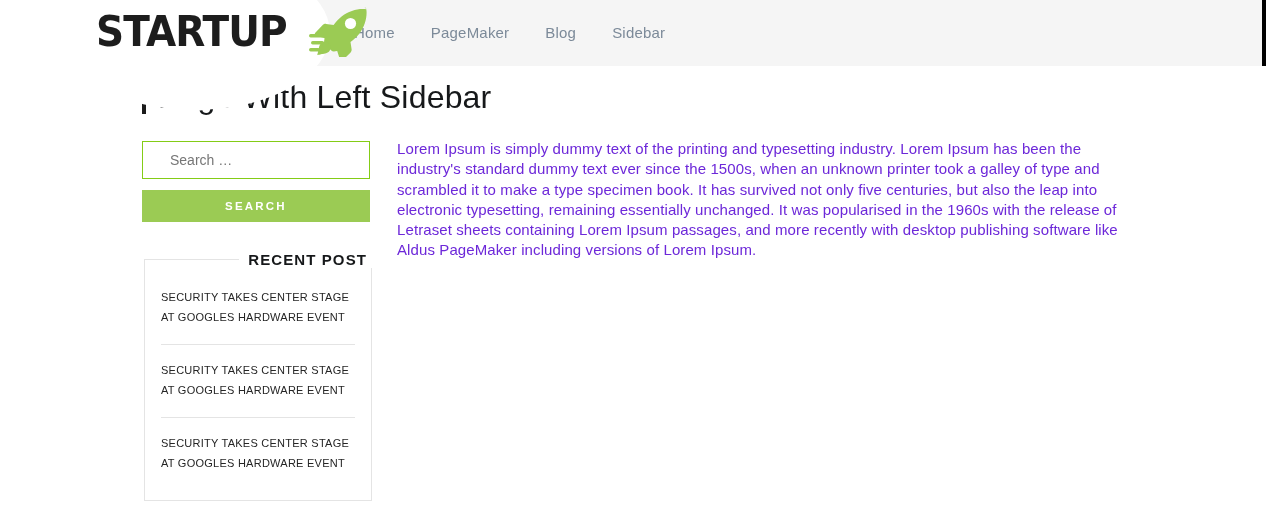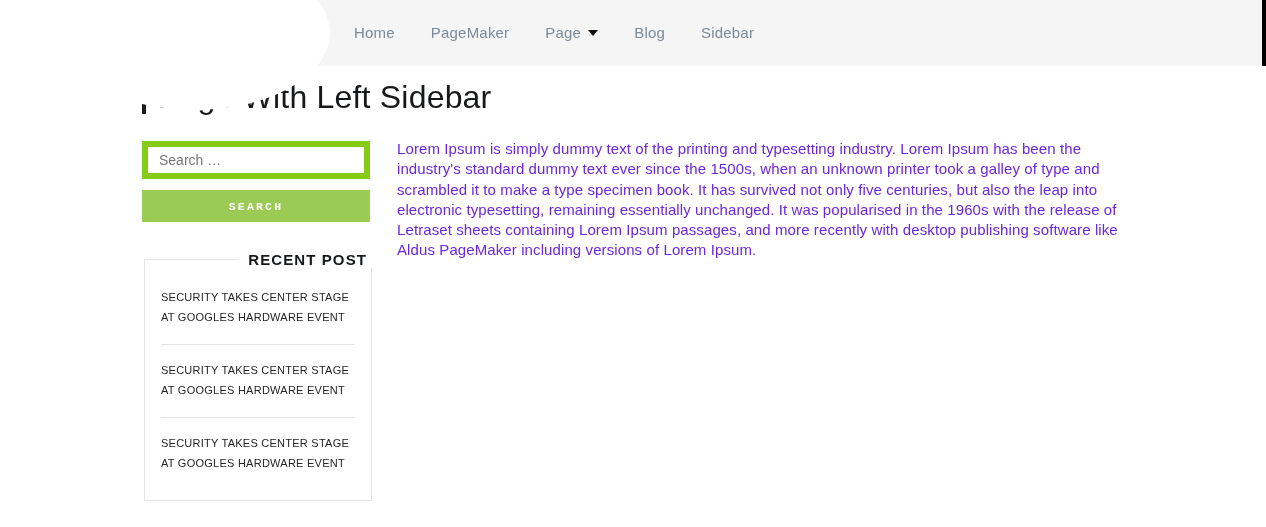--- a/index.html
+++ b/index.html
@@ -107,40 +107,40 @@
   }
 
   
   .sidebar {
     position: absolute;
     left: 142px; top: 141px;
     width: 228px;
   }
   .search-input {
     width: 228px; height: 38px;
-    border: 6px solid #84cc16;
+    border: 1px solid #84cc16;
     background: #fff;
-    padding: 0 11px;
+    padding: 0 27px;
     font-size: 14px;
     color: #3c3c3c;
     font-family: "Liberation Sans", sans-serif;
     outline: none;
     display: block;
   }
   .search-input::placeholder { color: #767676; }
   .search-submit {
     width: 228px; height: 32px;
     margin-top: 11px;
     background: #9BCB54;
     border: none;
     color: #ffffff;
     font-size: 11.5px;
     font-weight: bold;
     letter-spacing: 2.2px;
-    font-family: Liberation Mono, monospace;
+    font-family: Liberation Sans, sans-serif;
     cursor: pointer;
     display: block;
   }
 
   .recent-box {
     margin-top: 29px;
     border: 1px solid #e4e4e4;
     padding: 0 16px 10px 16px;
     width: 228px;
   }
@@ -187,37 +187,46 @@
 
   <div class="header">
     <nav class="nav">
       <div class="nav-item">
         <span>Home</span>
       </div>
       <div class="nav-item">
         <span>PageMaker</span>
       </div>
       <div class="nav-item">
-        <span>Page</span>
-        <span class="caret"></span>
-      </div>
-      <div class="nav-item">
         <span>Blog</span>
       </div>
       <div class="nav-item">
         <span>Sidebar</span>
       </div>
     </nav>
 
     <div class="search-btn">
       
     </div>
   </div>
 
   <div class="logo-blob"></div>
+  <div class="logo">
+    <div class="logo-word">STARTUP</div>
+    <svg class="rocket" width="62" height="50" viewBox="0 0 62 50">
+      <path d="M57.5 2.2C50.2 1 40 3.4 32.6 9.4c-3.1 2.5-5.8 5.5-8 8.6l-7.4-1.1c-1.3-.2-2.6.3-3.5 1.2l-7.4 7.7c-.9.9-.5 2.4.7 2.8l8.6 2.7c-.3 1.3-.4 2.4-.5 3.2-.1 1 .3 2 1 2.7l6.2 6.2c.7.7 1.7 1.1 2.7 1 .8-.1 1.9-.2 3.2-.5l2.7 8.6c.4 1.2 1.9 1.6 2.8.7l7.7-7.4c.9-.9 1.4-2.2 1.2-3.5l-1.1-7.4c3.1-2.2 6.1-4.9 8.6-8 6-7.4 8.4-17.6 7.2-24.9-.1-.9-.8-1.6-1.7-1.8z" fill="#9BCB54"></path>
+      <circle cx="41.5" cy="16.5" r="5.6" fill="#ffffff"></circle>
+      <path d="M11.8 36.6c-1.3 1.3-2 4.1-2.4 6.5-.2 1.2-1.1 5.1-1.1 5.1s3.9-.9 5.1-1.1c2.4-.4 5.2-1.1 6.5-2.4 2.3-2.3 2.3-6 0-8.2-2.2-2.2-5.8-2.2-8.1.1z" fill="#9BCB54"></path>
+      <g fill="#9BCB54">
+        <rect x="0" y="27" width="15" height="3.4" rx="1.7"></rect>
+        <rect x="2" y="34" width="13" height="3.4" rx="1.7"></rect>
+        <rect x="0" y="41" width="11" height="3.4" rx="1.7"></rect>
+      </g>
+    </svg>
+  </div>
 
   <div class="page-title-wrap">
     <div class="title-bar"></div>
     <h1 class="page-title">Page With Left Sidebar</h1>
   </div>
 
   <aside class="sidebar">
     <input class="search-input" type="text" placeholder="Search …" style="">
     <button class="search-submit">SEARCH</button>
 

